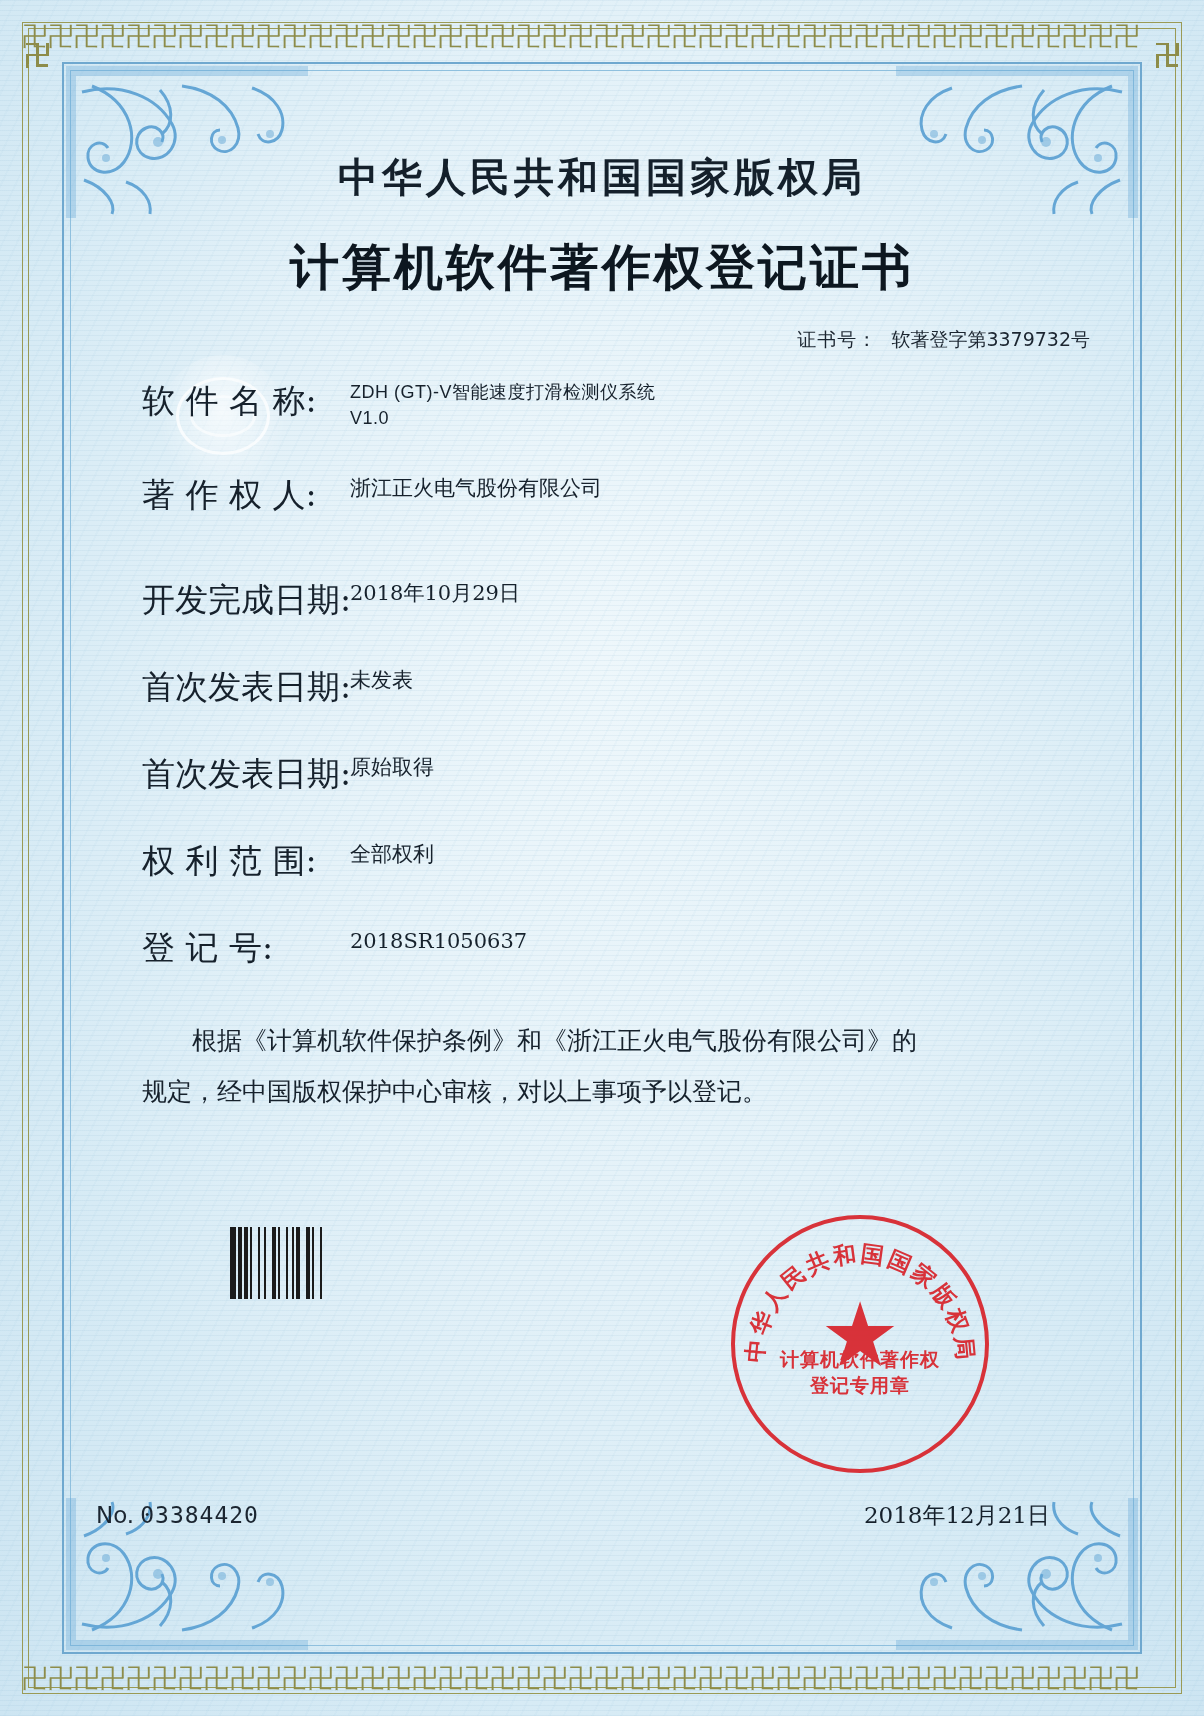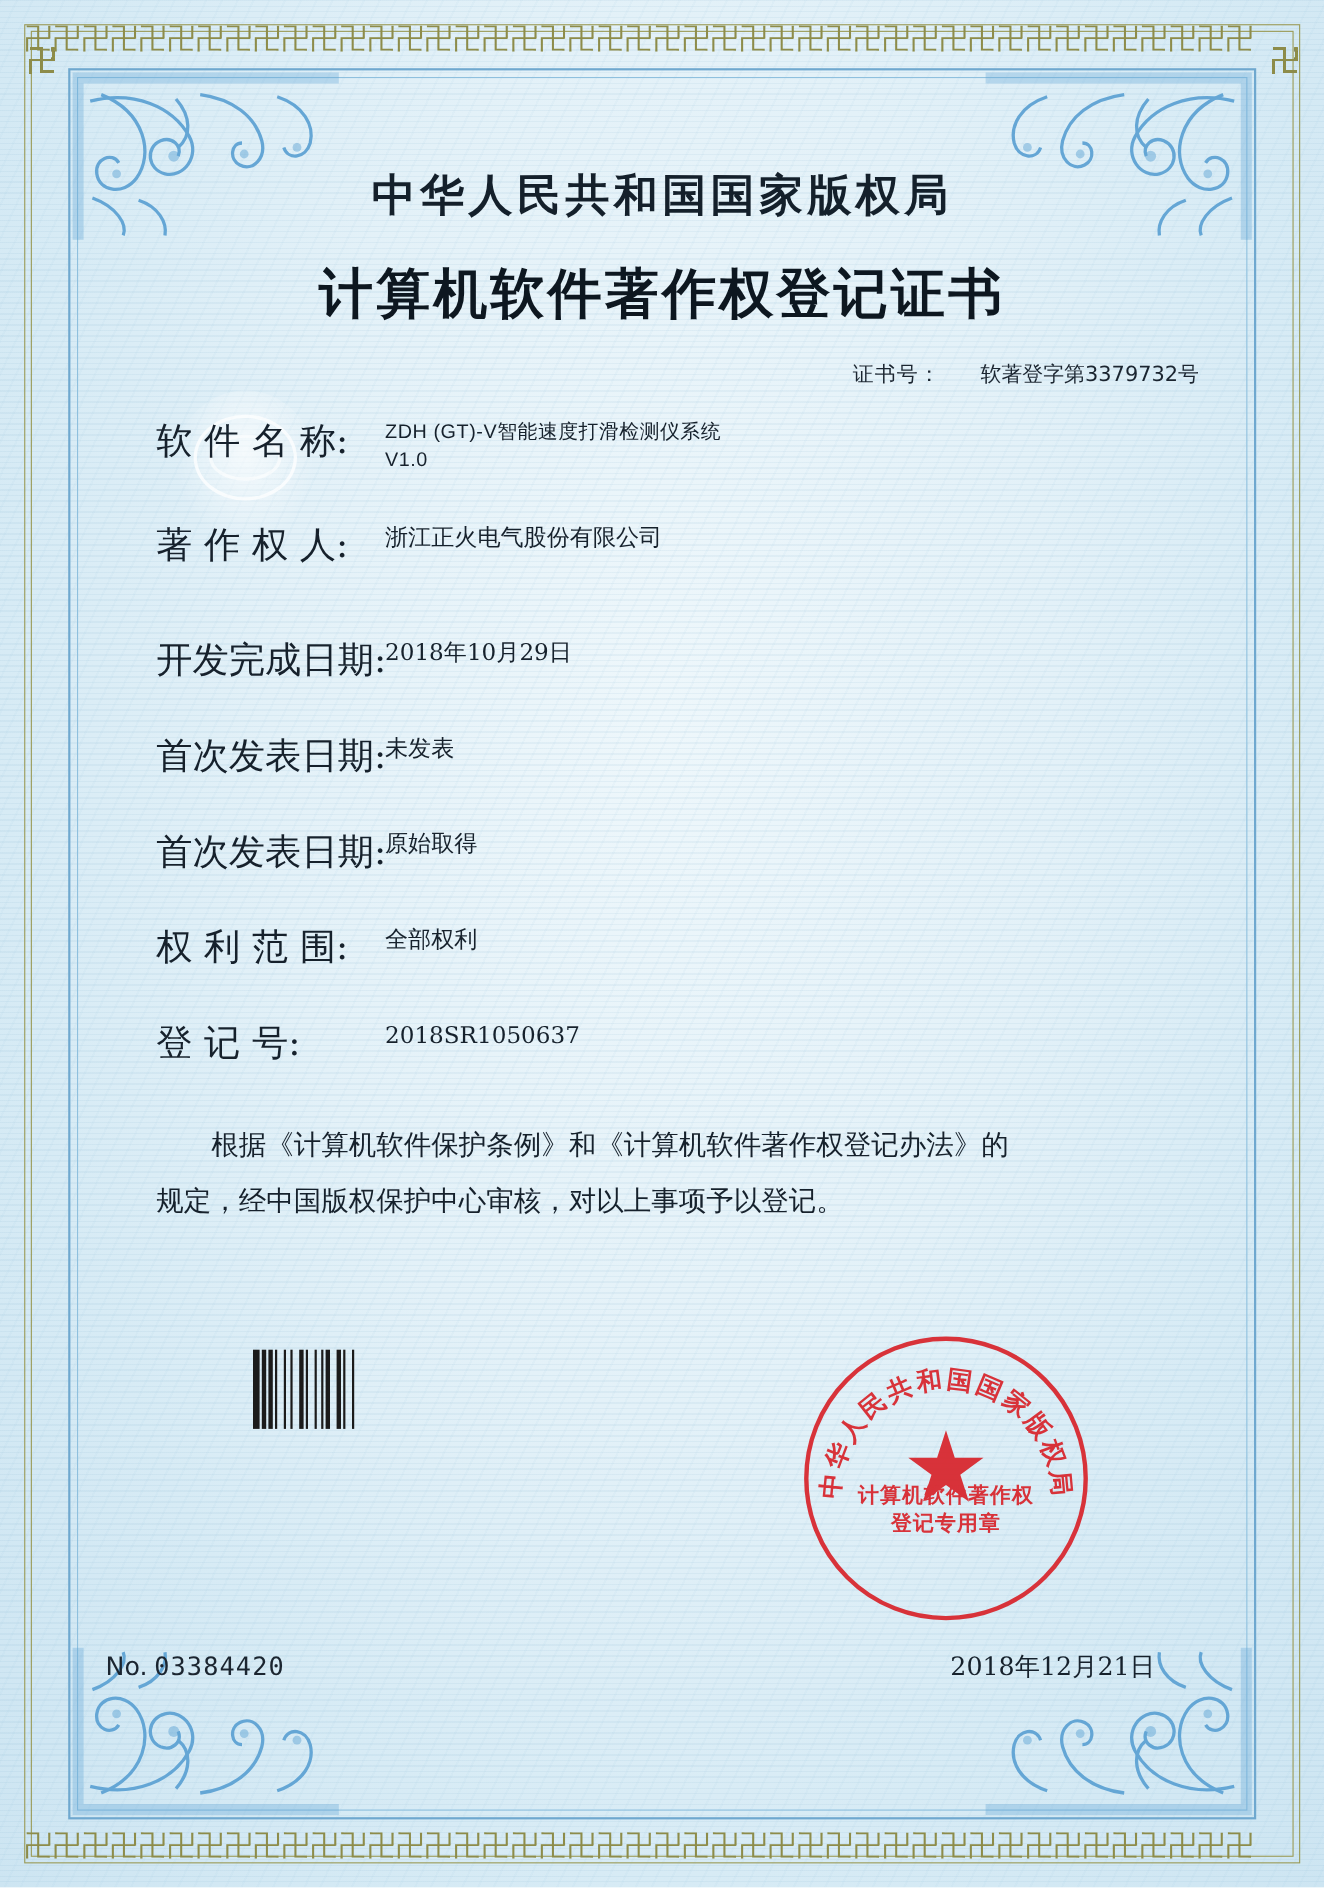--- a/index.html
+++ b/index.html
@@ -126,21 +126,21 @@
   }
   .cert-no{
     margin-top:26px;
     text-align:right;
     font-size:19px;
     color:#1b2530;
     padding-right:18px;
     font-family:"DejaVu Sans","Liberation Sans",sans-serif;
   }
   .cert-no .label{ letter-spacing:1px; }
-  .cert-no .value{ margin-left:30px; }
+  .cert-no .value{ margin-left:8px; }
 
   .fields{
     margin-top:26px;
     padding-left:46px;
   }
   .row{
     display:flex;
     align-items:flex-start;
     margin-bottom:14px;
   }
@@ -426,21 +426,21 @@
       <div class="gap-md"></div>
 
       <div class="row">
         <div class="k">登 记 号:</div>
         <div class="v">2018SR1050637</div>
       </div>
 
     </div>
 
     <div class="para">
-      <span class="indent"></span><span>根据《计算机软件保护条例》和《计算机软件著作权登记办法》的</span><br>
+      <span class="indent"></span><span>根据《计算机软件保护条例》和《浙江正火电气股份有限公司》的</span><br>
       <span>规定，经中国版权保护中心审核，对以上事项予以登记。</span>
     </div>
 
   </div>
 
   <div class="barcode" id="barcode">
       <div class="bar" style="width: 6px; background: rgb(27, 27, 27);"></div>
       <div class="bar" style="width: 2px; background: transparent;"></div>
       <div class="bar" style="width: 4px; background: rgb(27, 27, 27);"></div>
       <div class="bar" style="width: 2px; background: transparent;"></div>

